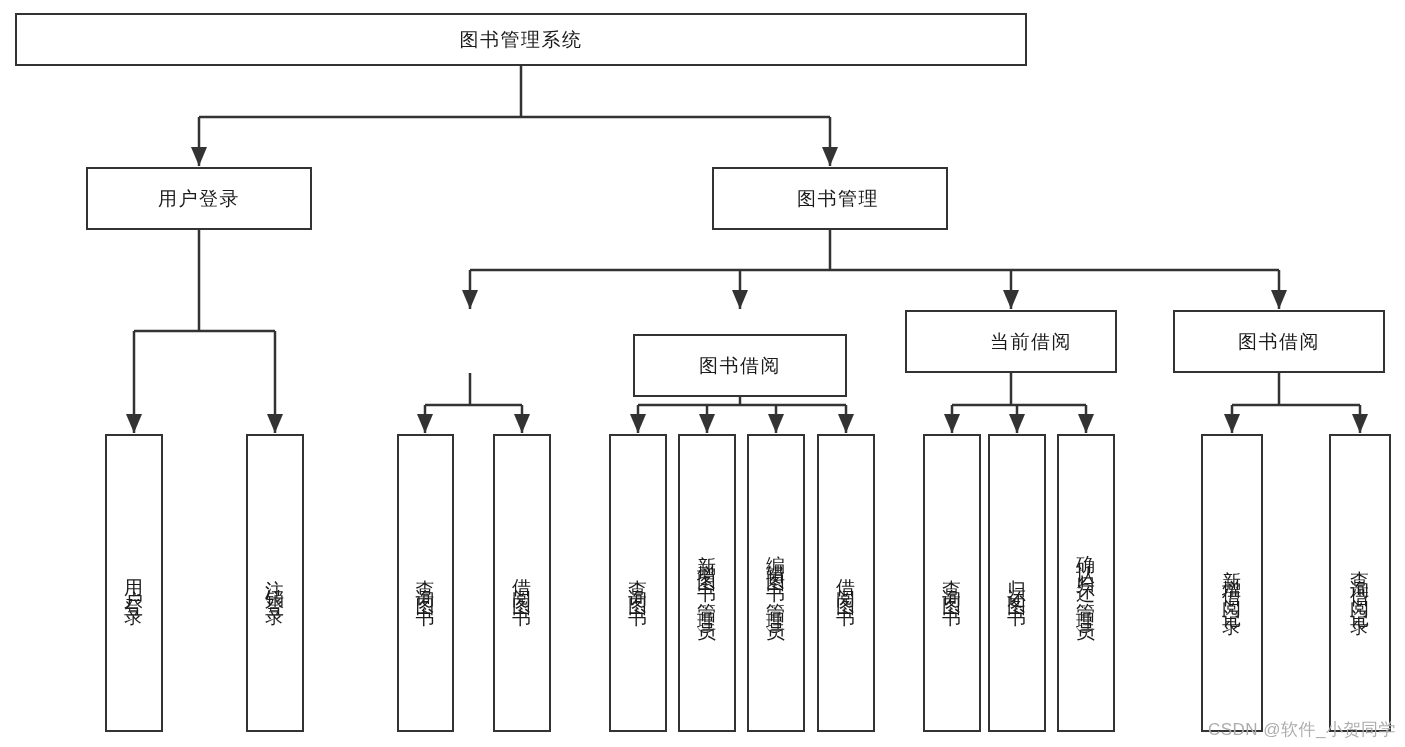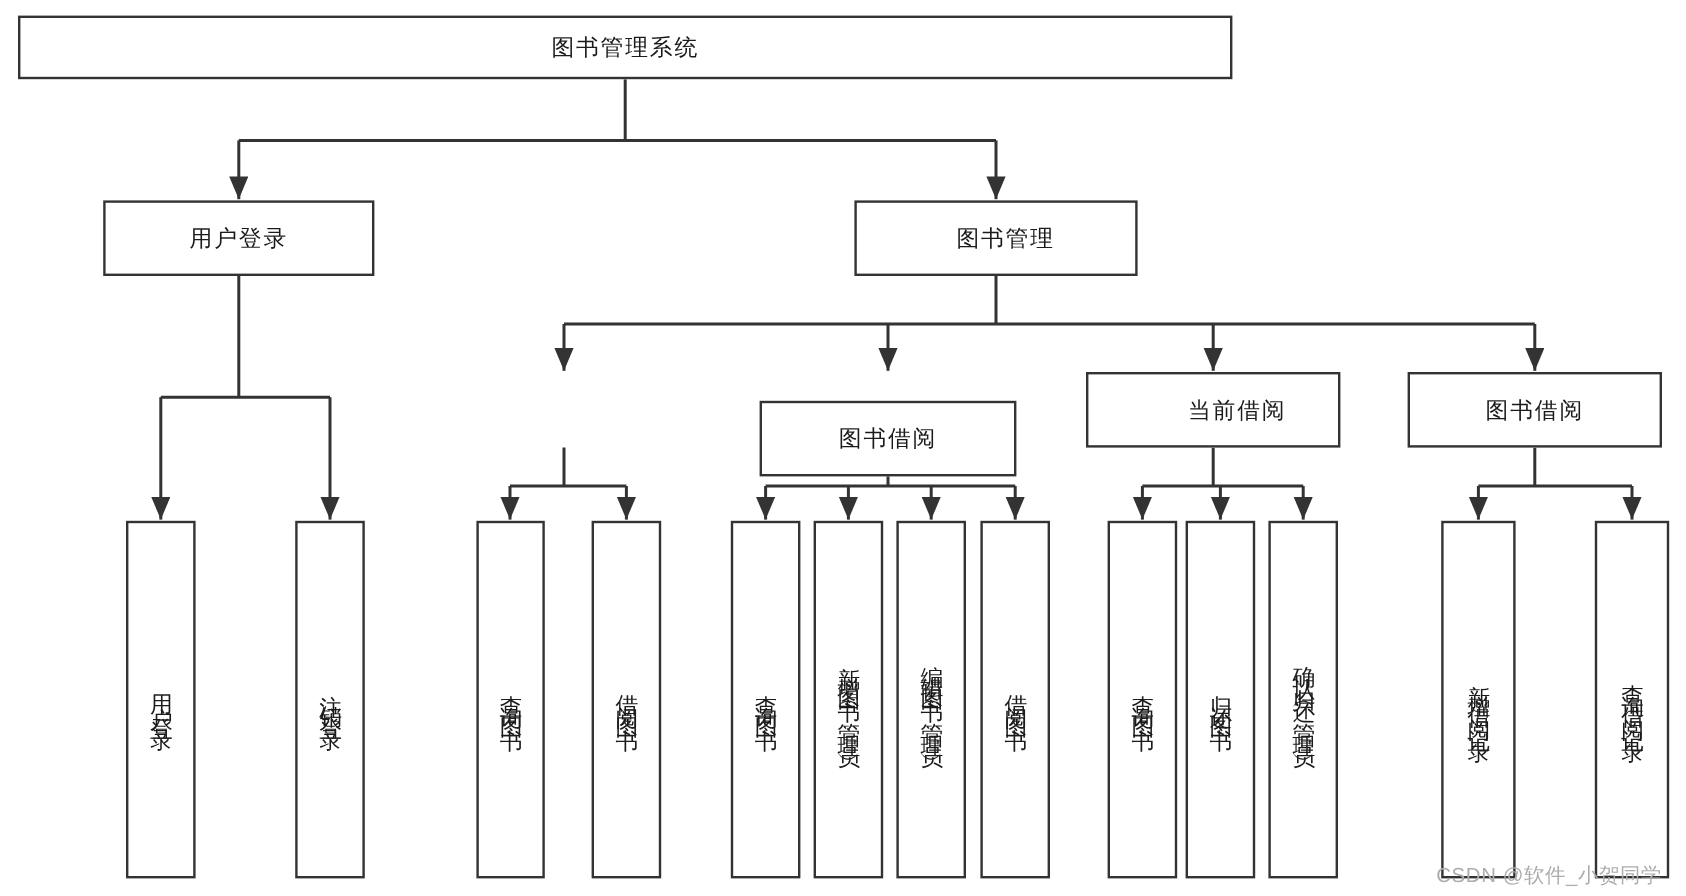--- a/index.html
+++ b/index.html
@@ -35,21 +35,21 @@
   .lf5  { left:609px;  width:58px; }
   .lf6  { left:678px;  width:58px; }
   .lf7  { left:747px;  width:58px; }
   .lf8  { left:817px;  width:58px; }
   .lf9  { left:923px;  width:58px; }
   .lf10 { left:988px;  width:58px; }
   .lf11 { left:1057px; width:58px; }
   .lf12 { left:1201px; width:62px; }
   .lf13 { left:1329px; width:62px; }
   #watermark {
-    position:absolute; right:20px; bottom:6px; font-size:17px;
+    position:absolute; right:9px; bottom:6px; font-size:17px;
     color:#adadad; letter-spacing:0.5px; z-index:5; white-space:nowrap;
   }
   .wire { stroke:#333333; stroke-width:2.5; fill:none; }
 </style>
 </head>
 <body>
 
 <div id="stage">
 
   <svg id="wires" viewBox="0 0 1405 747" xmlns="http://www.w3.org/2000/svg">

